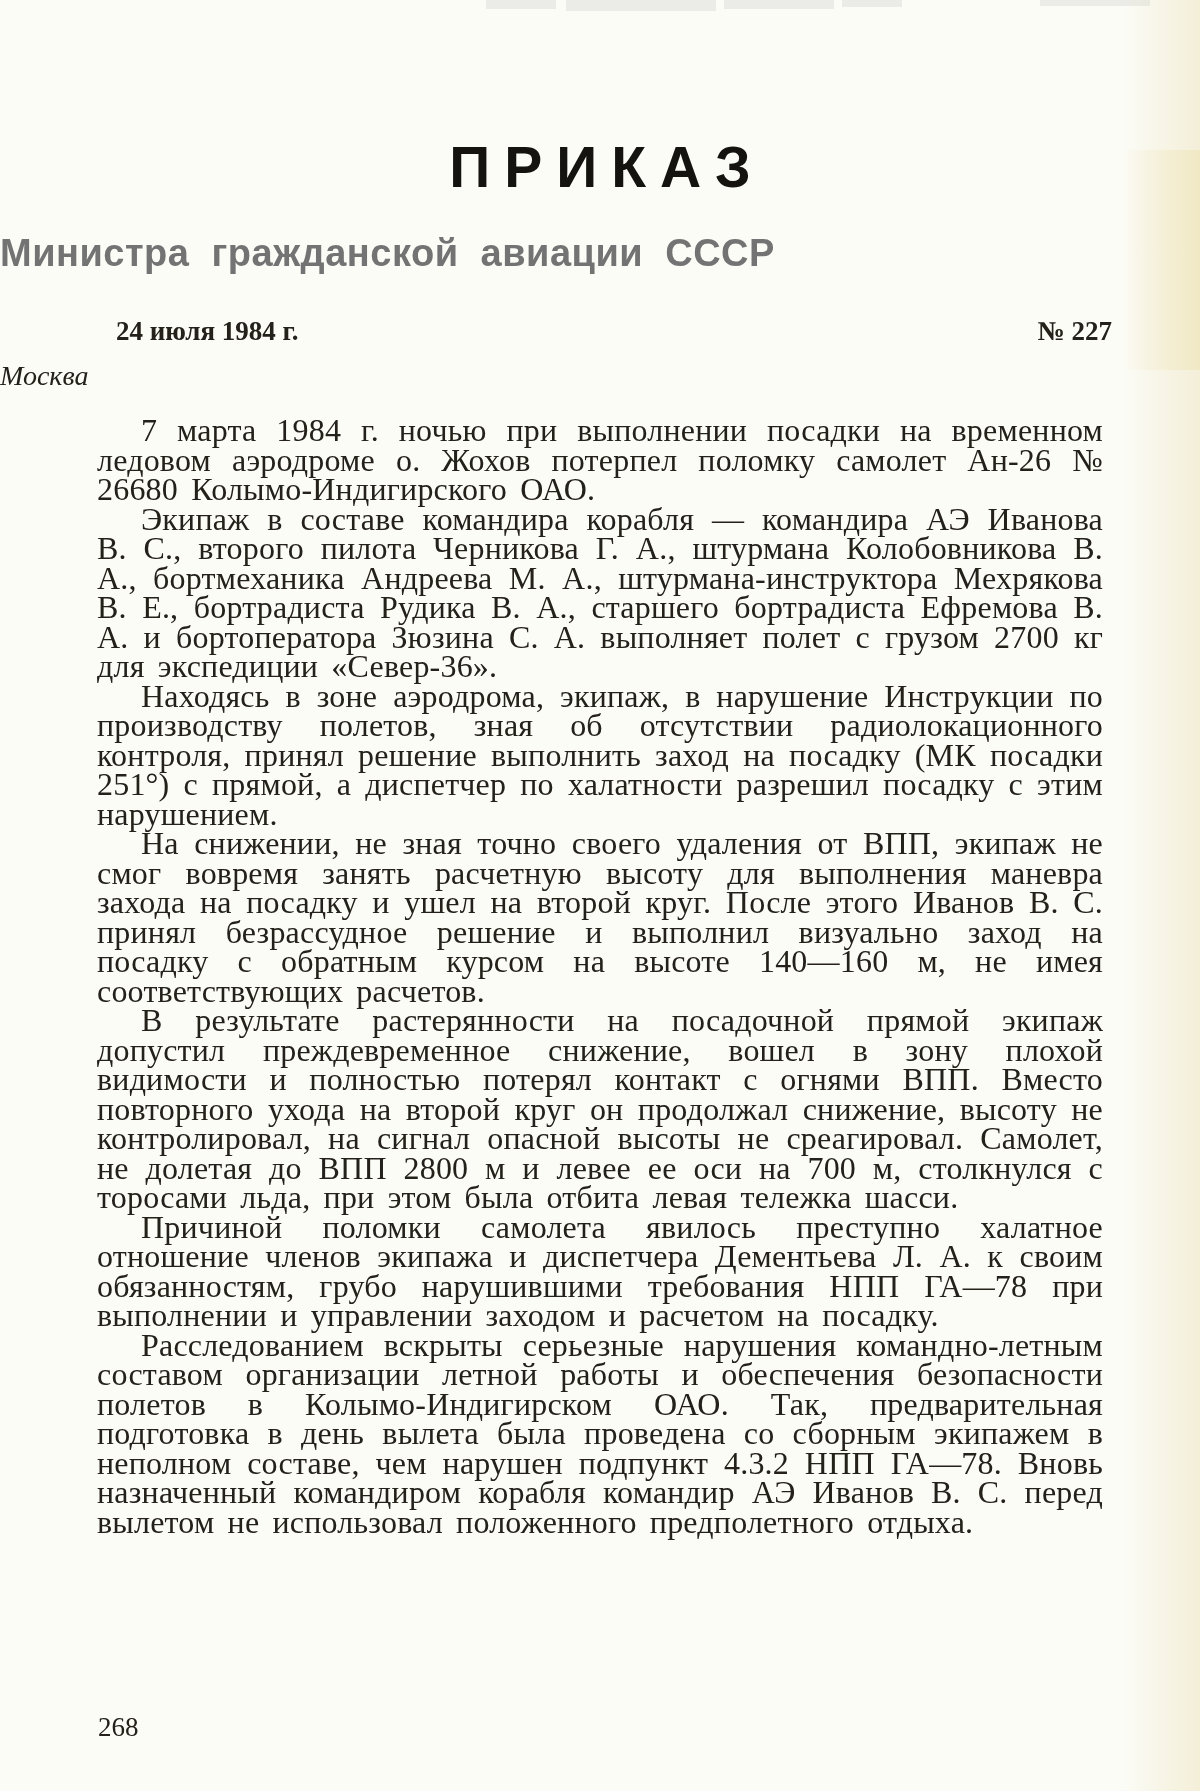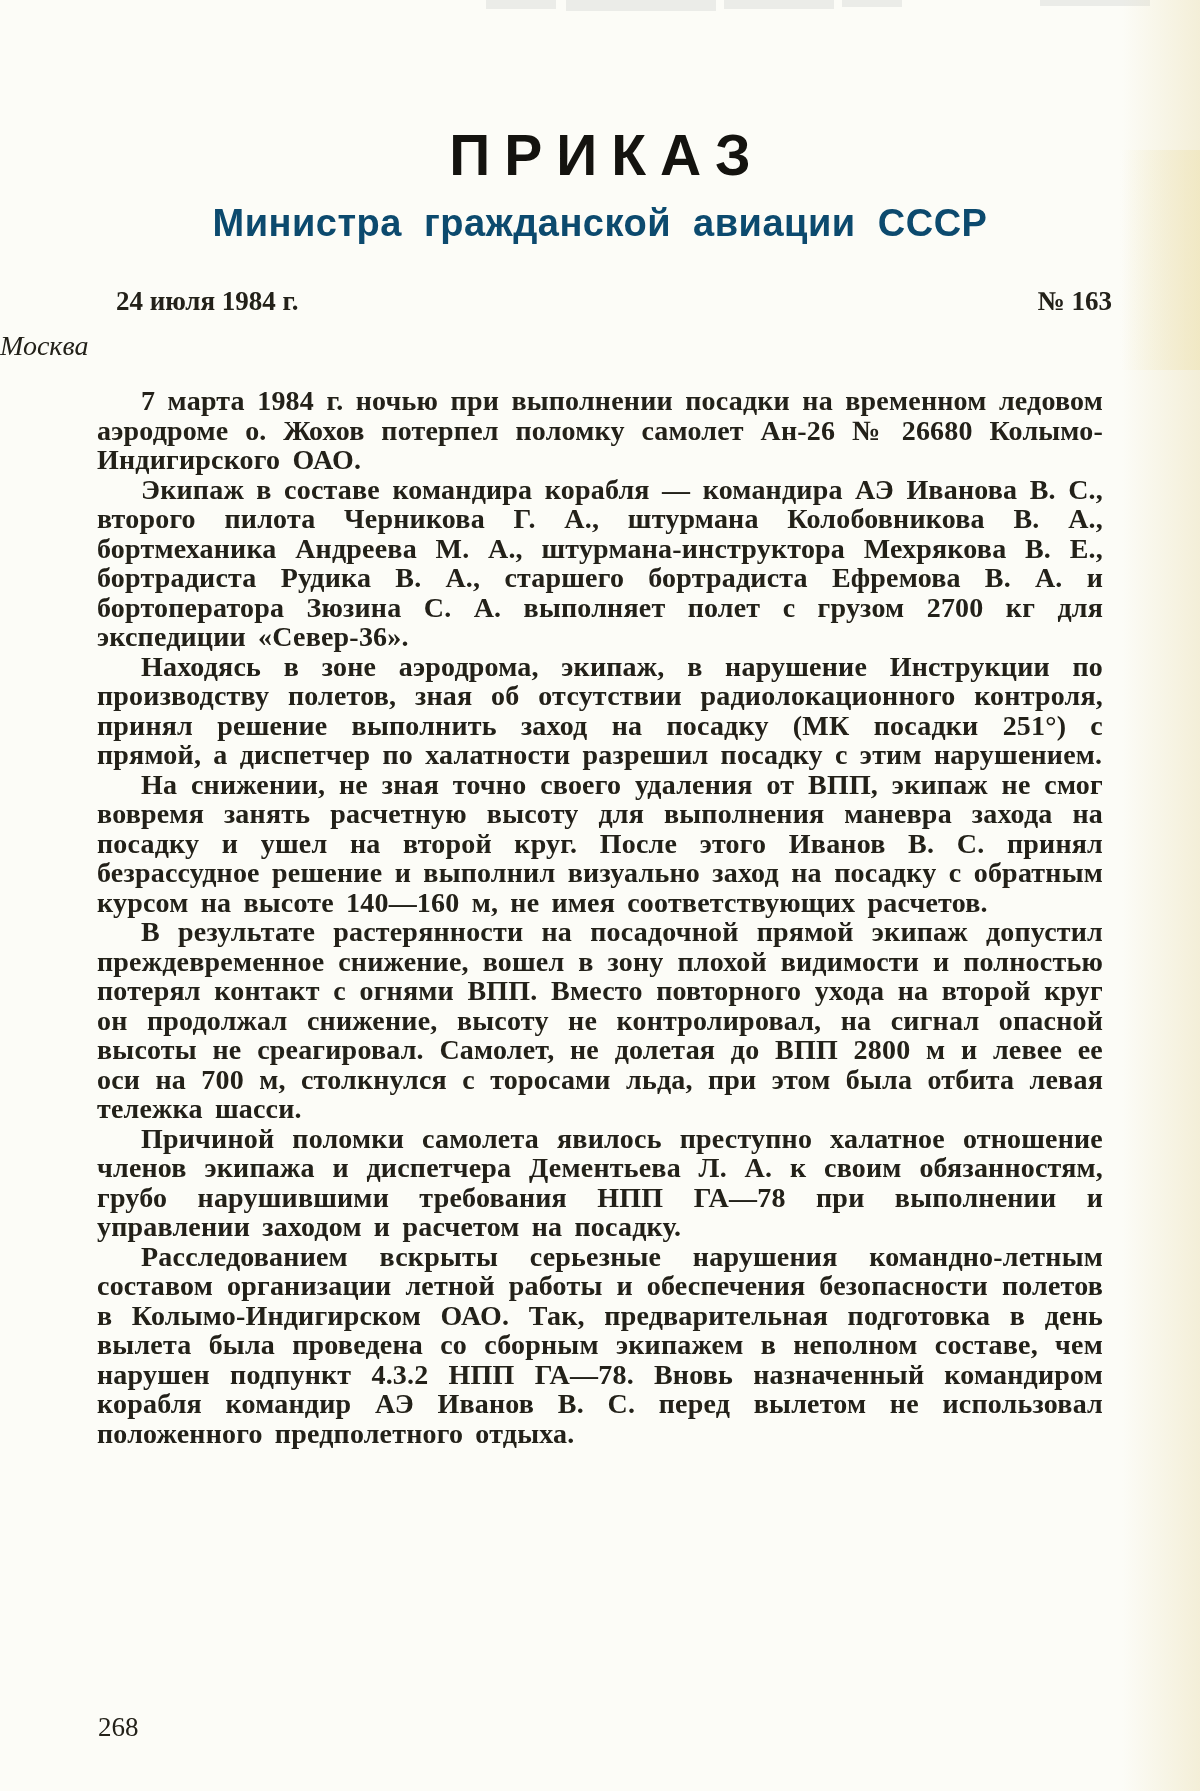--- a/index.html
+++ b/index.html
@@ -40,41 +40,40 @@
     opacity: 0.85;
     pointer-events: none;
   }
   .ts1 { left: 486px; width: 70px; }
   .ts2 { left: 566px; width: 150px; height: 11px; }
   .ts3 { left: 724px; width: 110px; }
   .ts4 { left: 842px; width: 60px; height: 7px; }
   .ts5 { left: 1040px; width: 110px; height: 6px; }
 
   .order-title {
-    margin: 0;
+    margin: 12px;
     padding-top: 124px;
     text-align: center;
     font-family: "Liberation Sans", sans-serif;
     font-weight: bold;
     font-size: 57px;
     line-height: 62px;
     letter-spacing: 14px;
     text-indent: 14px;
     color: #14130f;
   }
   .order-subtitle {
-    margin: 14px 0 0 0;
-    text-align: center;
+    margin: 32px 0 0 0;
     font-family: "Liberation Sans", sans-serif;
     font-weight: bold;
     font-size: 38px;
     line-height: 46px;
     word-spacing: 11px;
     letter-spacing: 0.5px;
-    color: #0c4a6e;
+    color: #737373;
   }
   .meta-row {
     display: flex;
     justify-content: space-between;
     align-items: baseline;
     margin-top: 40px;
     padding: 0 88px 0 116px;
     font-size: 27px;
     font-weight: bold;
     line-height: 30px;
@@ -93,26 +92,25 @@
     font-size: 30px;
     line-height: 36px;
     text-align: justify;
     text-align-last: center;
     word-spacing: 9px;
     color: #14130f;
   }
   .order-body {
     width: 1006px;
     margin: 24px auto 0;
-    font-size: 28px;
+    font-size: 32px;
     line-height: 29.5px;
     text-align: justify;
     word-spacing: 5px;
     letter-spacing: 0.2px;
-    font-weight: bold;
   }
   .order-body p {
     margin: 0;
     text-indent: 44px;
   }
   .page-number {
     position: absolute;
     left: 98px;
     top: 1712px;
     font-size: 27px;
@@ -131,21 +129,21 @@
   <div class="top-smudge ts5"></div>
   <div class="edge-shade"></div>
   <div class="corner-warm"></div>
 
   <h1 class="order-title">ПРИКАЗ</h1>
 
   <h2 class="order-subtitle">Министра гражданской авиации СССР</h2>
 
   <div class="meta-row">
     <span>24 июля 1984 г.</span>
-    <span>№ 163</span>
+    <span>№ 227</span>
   </div>
 
   <div class="city-line">Москва</div>
 
 
   <div class="order-body">
       <p>7 марта 1984 г. ночью при выполнении посадки на временном ледовом аэродроме о. Жохов потерпел поломку самолет Ан-26 № 26680 Колымо-Индигирского ОАО.</p>
       <p>Экипаж в составе командира корабля — командира АЭ Иванова В. С., второго пилота Черникова Г. А., штурмана Колобовникова В. А., бортмеханика Андреева М. А., штурмана-инструктора Мехрякова В. Е., бортрадиста Рудика В. А., старшего бортрадиста Ефремова В. А. и бортоператора Зюзина С. А. выполняет полет с грузом 2700 кг для экспедиции «Север-36».</p>
       <p>Находясь в зоне аэродрома, экипаж, в нарушение Инструкции по производству полетов, зная об отсутствии радиолокационного контроля, принял решение выполнить заход на посадку (МК посадки 251°) с прямой, а диспетчер по халатности разрешил посадку с этим нарушением.</p>
       <p>На снижении, не зная точно своего удаления от ВПП, экипаж не смог вовремя занять расчетную высоту для выполнения маневра захода на посадку и ушел на второй круг. После этого Иванов В. С. принял безрассудное решение и выполнил визуально заход на посадку с обратным курсом на высоте 140—160 м, не имея соответствующих расчетов.</p>

